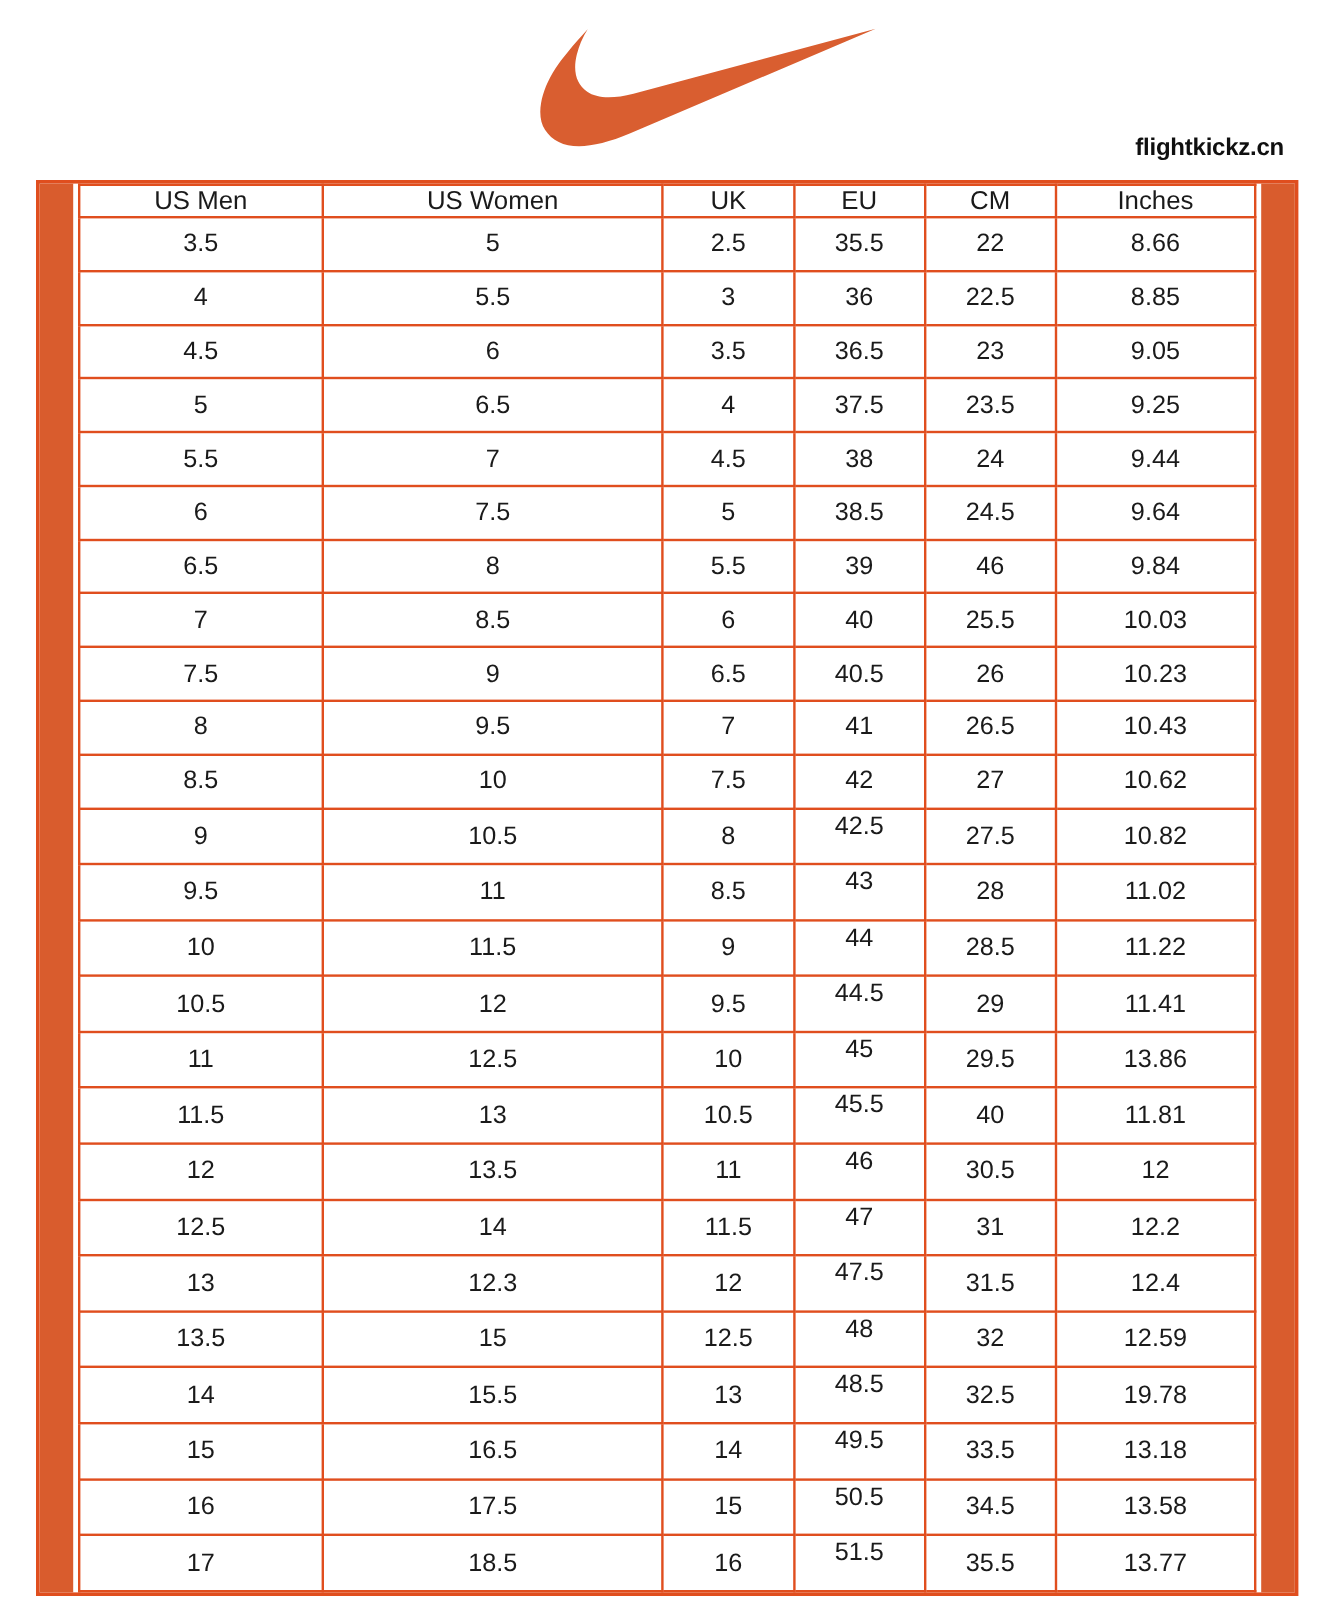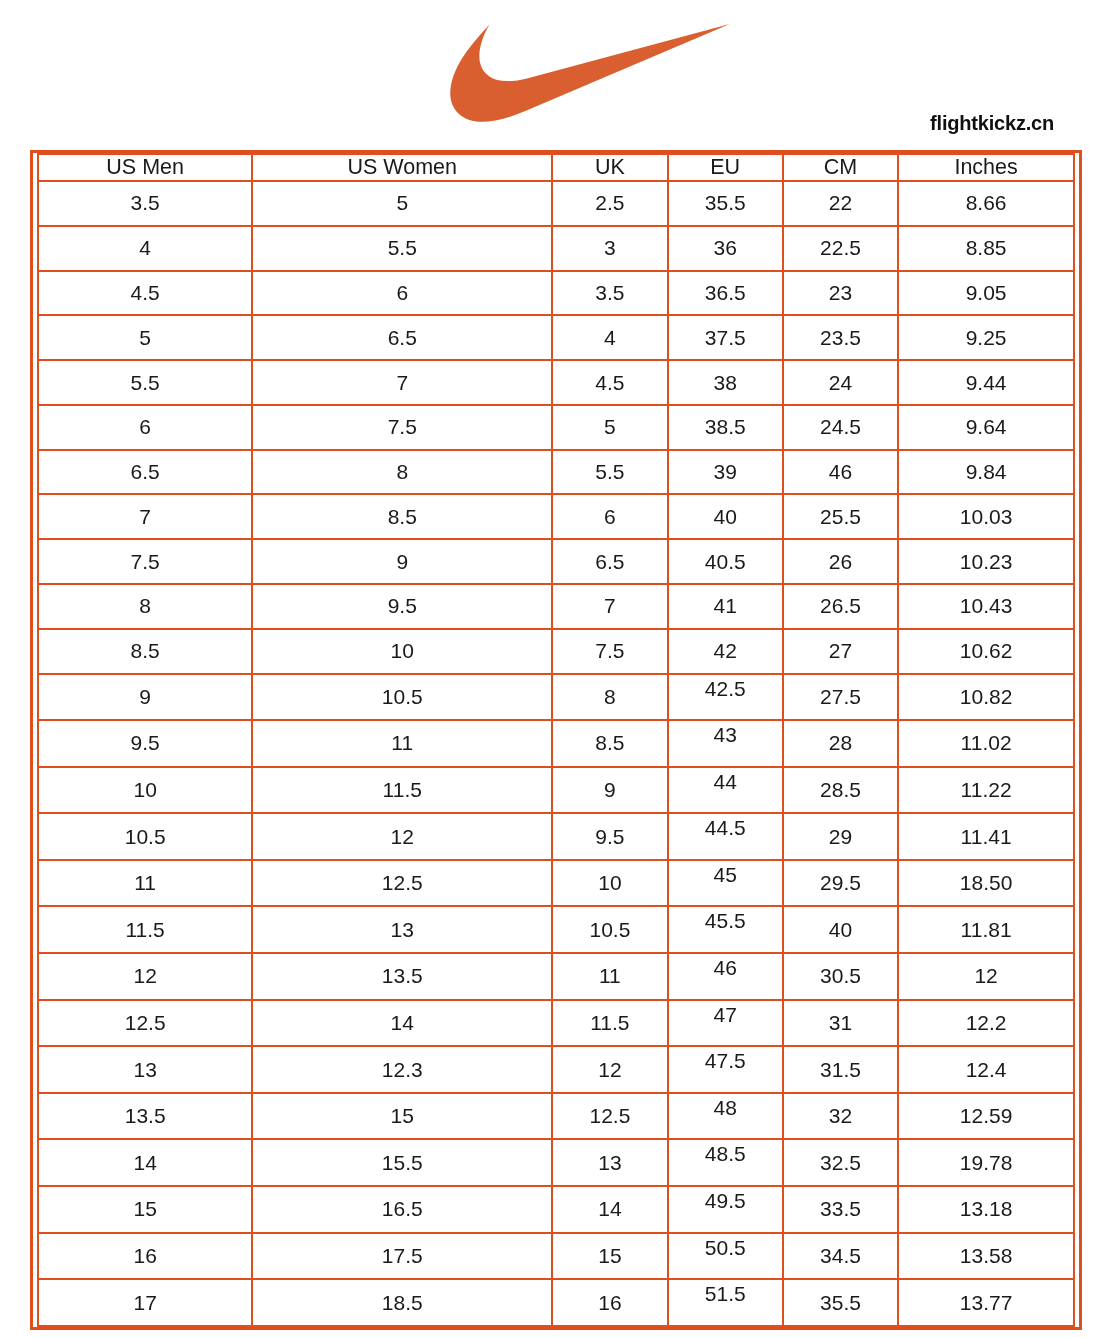--- a/index.html
+++ b/index.html
@@ -8,27 +8,27 @@
     --text:#1A1A1A;
   }
   html,body{margin:0;padding:0;}
   body{
     width:1100px;height:1337px;position:relative;background:#ffffff;
     font-family:"Liberation Sans", sans-serif;overflow:hidden;
   }
   .logo-wrap{position:absolute;left:449px;top:24px;width:282px;height:99px;}
   .logo-wrap svg{display:block;width:100%;height:100%;}
   .watermark{
-    position:absolute;top:112px;right:46px;font-size:20px;font-weight:600;
+    position:absolute;top:112px;right:30px;font-size:20px;font-weight:600;
     color:#101010;letter-spacing:-0.2px;
   }
   .chart{
     position:absolute;left:30px;top:150px;width:1052px;height:1180px;
     box-sizing:border-box;border:3px solid var(--border);
-    display:flex;background:#ffffff;flex-direction:column;
+    display:flex;background:#ffffff;
   }
   .bar{flex:none;width:28px;background:var(--accent);}
   table{
     flex:1;height:100%;margin:0 4px;border-collapse:collapse;table-layout:fixed;
   }
   th,td{
     border:2px solid var(--border);background:#ffffff;
     text-align:center;vertical-align:middle;
     font-size:21px;font-weight:400;color:var(--text);padding:0;
   }
@@ -179,21 +179,21 @@
           <td class="eu-top">44.5</td>
           <td>29</td>
           <td>11.41</td>
         </tr>
         <tr>
           <td>11</td>
           <td>12.5</td>
           <td>10</td>
           <td class="eu-top">45</td>
           <td>29.5</td>
-          <td>18.50</td>
+          <td>13.86</td>
         </tr>
         <tr>
           <td>11.5</td>
           <td>13</td>
           <td>10.5</td>
           <td class="eu-top">45.5</td>
           <td>40</td>
           <td>11.81</td>
         </tr>
         <tr>

